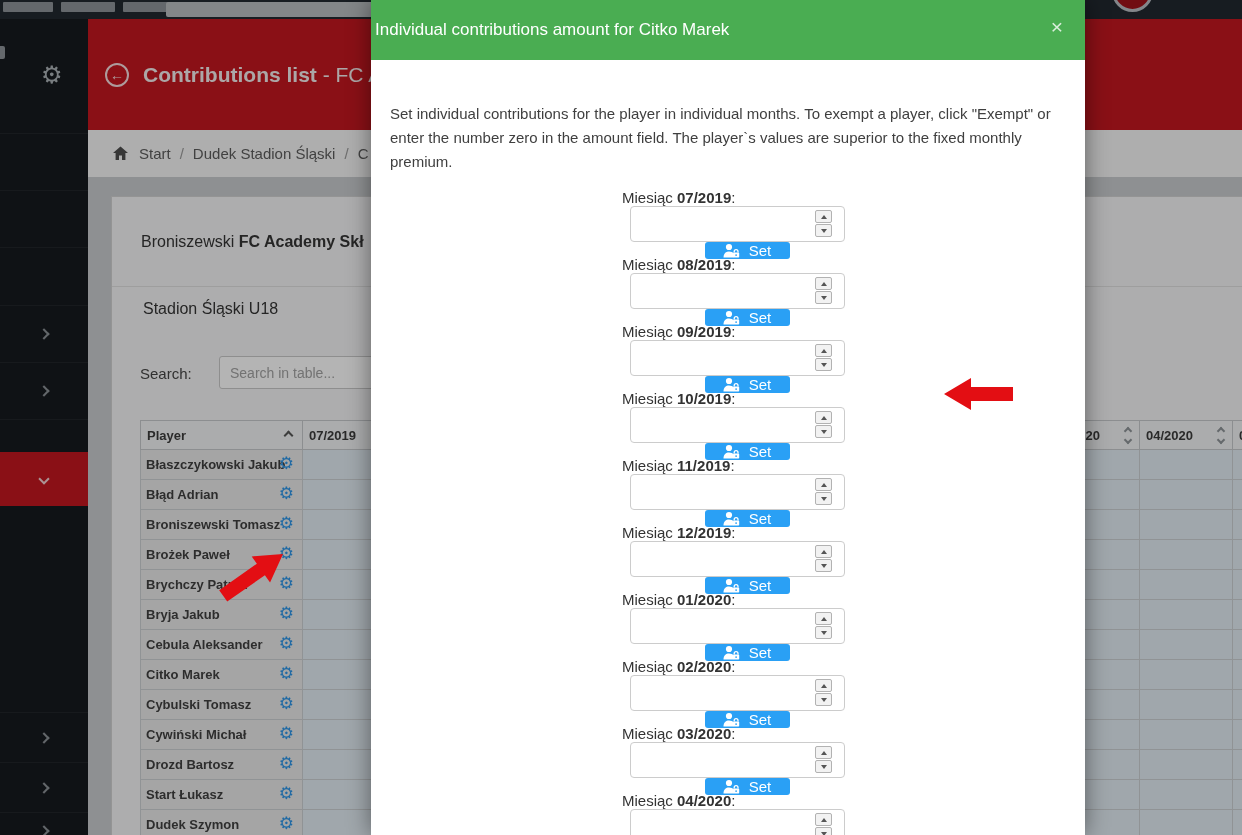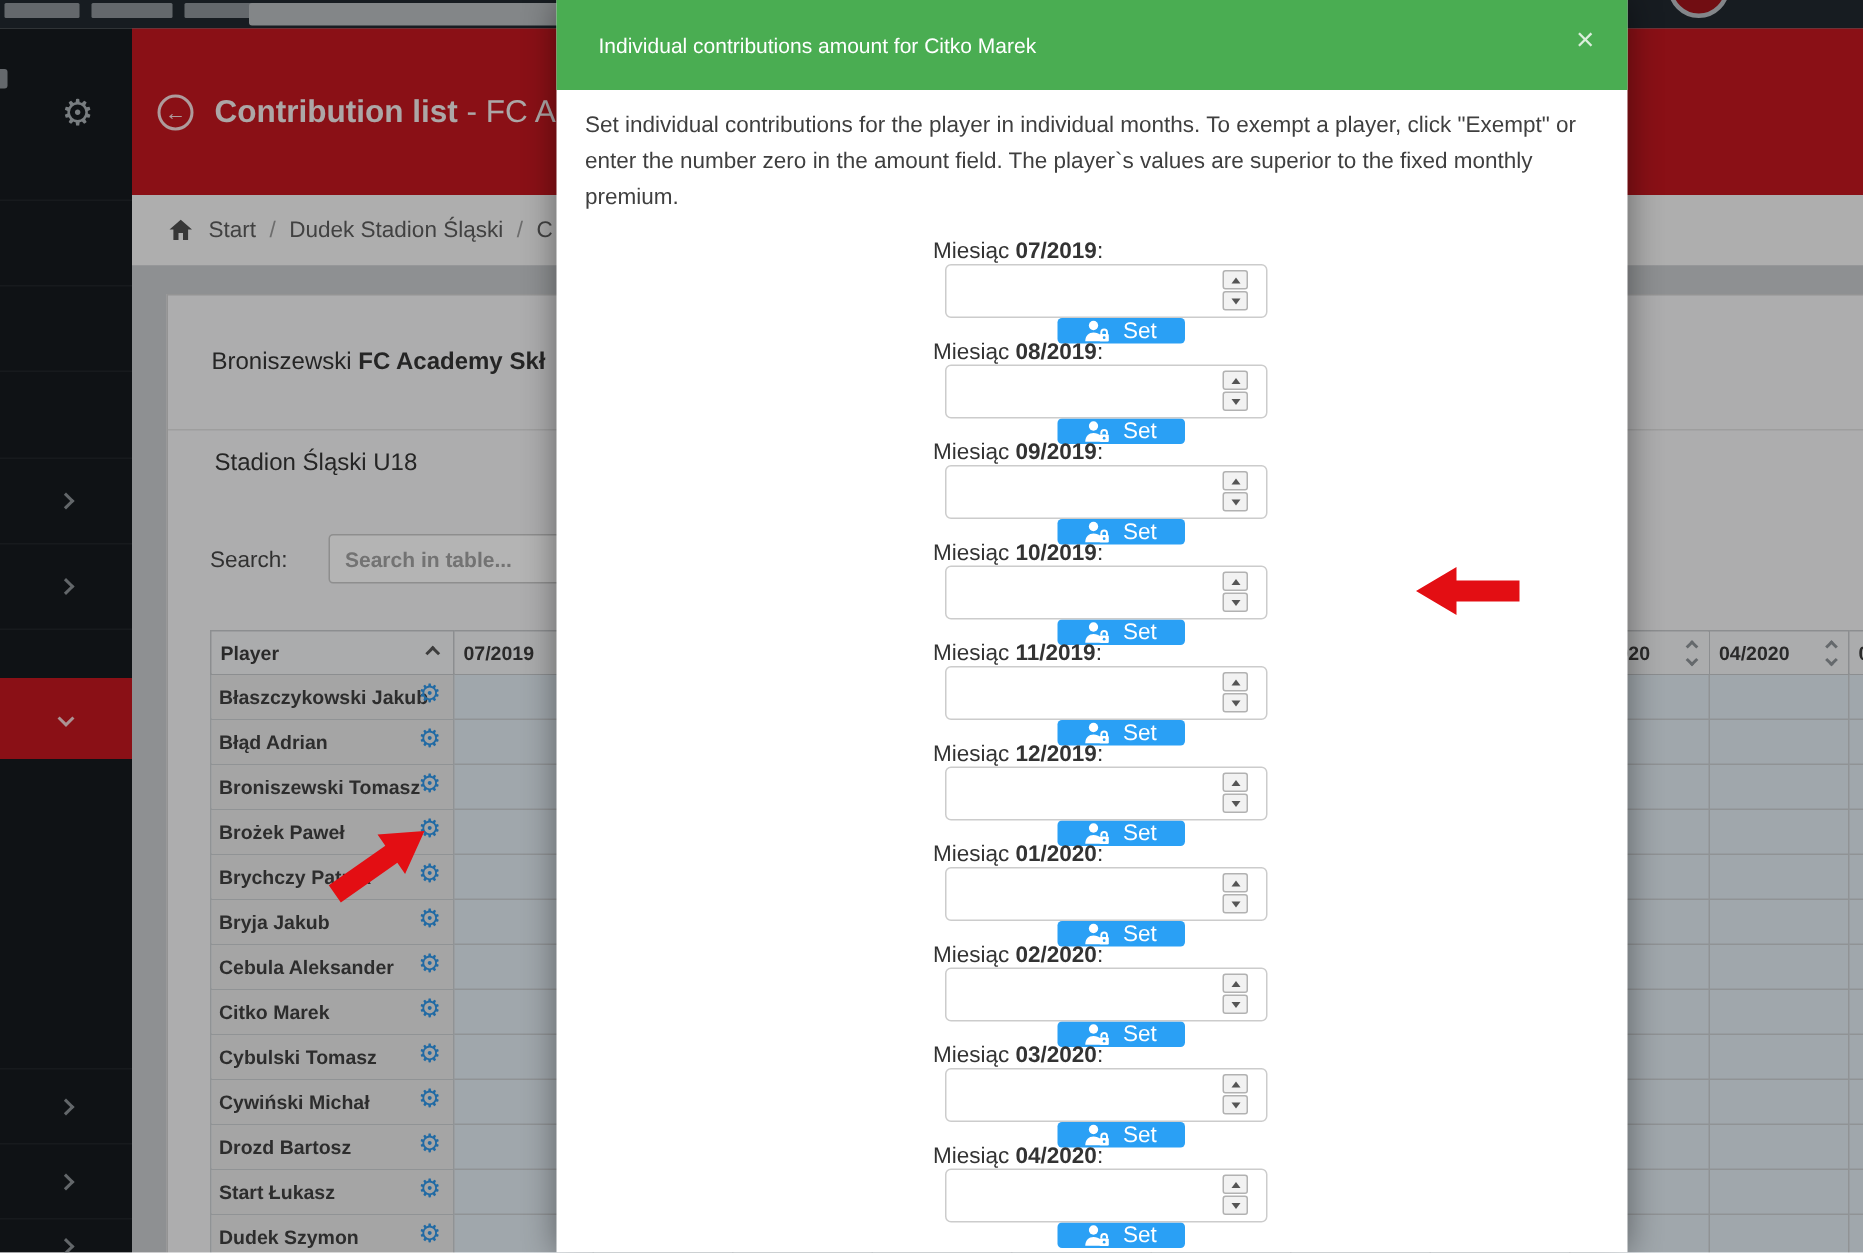--- a/index.html
+++ b/index.html
@@ -38,41 +38,41 @@
   #crumbs a { color:#5b5b5b; text-decoration:none; cursor:pointer; }
 
   
   #main { left:88px; top:177px; width:1154px; height:658px; background:#c9ccce; z-index:1; }
   #card { position:absolute; left:23px; top:19px; width:1420px; height:720px; background:#f5f5f6; border:1px solid #d2d2d2; }
   .card-title { position:absolute; left:29px; top:36px; font-size:16px; color:#333; }
   .card-title b { font-weight:700; }
   .card-div { position:absolute; left:0; top:89px; width:100%; height:1px; background:#e0e0e0; }
   .team { position:absolute; left:31px; top:103px; font-size:16px; color:#333; }
   .s-label { position:absolute; left:28px; top:168px; font-size:15px; color:#444; }
-  #tblsearch { position:absolute; left:107px; top:159px; width:260px; height:33px; border:1px solid #c9c9c9; border-radius:3px; background:#fff; font-size:14px; padding:0 10px; color:#0f172a;font-weight:bold; }
+  #tblsearch { position:absolute; left:107px; top:159px; width:260px; height:33px; border:1px solid #c9c9c9; border-radius:3px; background:#fff; font-size:14px; padding:0 10px; color:#0f172a; }
   #tblsearch::placeholder { color:#a2a2a2; }
 
   table.tbl { position:absolute; left:28px; top:223px; border-collapse:collapse; table-layout:fixed; font-size:13px; }
   .tbl th { height:29px; background:#f3f4f5; border:1px solid #c6c9cc; font-weight:700; color:#3a3a3a; text-align:left; padding:0 6px; position:relative; cursor:pointer; }
   .tbl td { height:30px; border:1px solid #ccd0d3; padding:0 5px; }
   .td-player { background:#eaeaea; color:#3e3e3e; font-weight:700; position:relative; }
   .td-month  { background:#e2ecf4; }
   .row-gear { position:absolute; right:8px; top:5px; color:#2d96e8; font-size:17px; line-height:1; font-family:"DejaVu Sans",sans-serif; background:none; border:none; cursor:pointer; }
   .sort-one { position:absolute; right:10px; top:11px; width:7px; height:7px; border-left:2px solid #555; border-top:2px solid #555; transform:rotate(45deg); }
   .sort-both { position:absolute; right:8px; top:7px; display:flex; flex-direction:column; gap:3px; }
   .sb-u { width:6px; height:6px; border-left:2px solid #8e9499; border-top:2px solid #8e9499; transform:rotate(45deg); }
   .sb-d { width:6px; height:6px; border-right:2px solid #8e9499; border-bottom:2px solid #8e9499; transform:rotate(45deg); }
 
   
   #overlay { left:0; top:0; width:1242px; height:835px; background:rgba(8,8,8,0.30); z-index:5; }
   #modal { left:371px; top:0; width:714px; height:835px; background:#fff; z-index:10; box-shadow:0 0 22px rgba(0,0,0,0.45); }
   #mhead { height:60px; background:#4aad52; display:flex; align-items:center; }
-  #mtitle { margin-left:28px; font-size:14px; color:#fff; }
+  #mtitle { margin-left:4px; font-size:17px; color:#fff; }
   #mclose { position:absolute; right:22px; top:16px; color:rgba(255,255,255,0.8); font-size:21px; line-height:1; background:none; border:none; cursor:pointer; }
-  #mbody { padding-top:12px; }
+  #mbody { padding-top:42px; }
   #mdesc { margin-left:19px; width:678px; font-size:15px; line-height:24px; color:#3f3f3f; }
   #mrows { margin-top:15px; }
   .mrow { display:flex; align-items:center; height:36px; margin-bottom:31px; padding-left:19px;flex-direction:column; }
   .mlabel { width:231px; font-size:15px; color:#333; }
   .mlabel b { font-weight:700; }
   .minput { position:relative; width:215px; height:36px; border:1px solid #ccc; border-radius:4px; background:#fff; font-size:14px; padding:0 36px 0 10px; color:#333; }
   .spin { position:absolute; display:flex; flex-direction:column; gap:1px; }
   .spinbtn { width:17px; height:13px; background:#f2f2f2; border:1px solid #b2b2b2; border-radius:2px; display:flex; align-items:center; justify-content:center; cursor:pointer; }
   .tri-u { width:0; height:0; border-left:3px solid transparent; border-right:3px solid transparent; border-bottom:4px solid #555; }
   .tri-d { width:0; height:0; border-left:3px solid transparent; border-right:3px solid transparent; border-top:4px solid #555; }
@@ -121,21 +121,21 @@
   <div class="sb-item" style="top:793px; height:23px;">
       <span class="chev chev-r" style="margin-top:14px;"></span>
     </div>
 </div>
 
 <div id="pagehead" class="abs dots">
   <div class="back-btn">
       <span>←</span>
     </div>
   <div class="ph-title">
-    <b>Contribution list</b><span> - FC A</span>
+    <b>Contributions list</b><span> - FC A</span>
   </div>
 </div>
 
 <div id="crumbs" class="abs dotsl">
   <span class="home">
     <svg width="17" height="15" viewBox="0 0 17 15">
         <path d="M8.5 0.5 L16 7 H13.4 V14 H10 V9.4 H7 V14 H3.6 V7 H1 Z" fill="#4c4c4c"></path>
       </svg>
   </span>
   <a>Start</a>

